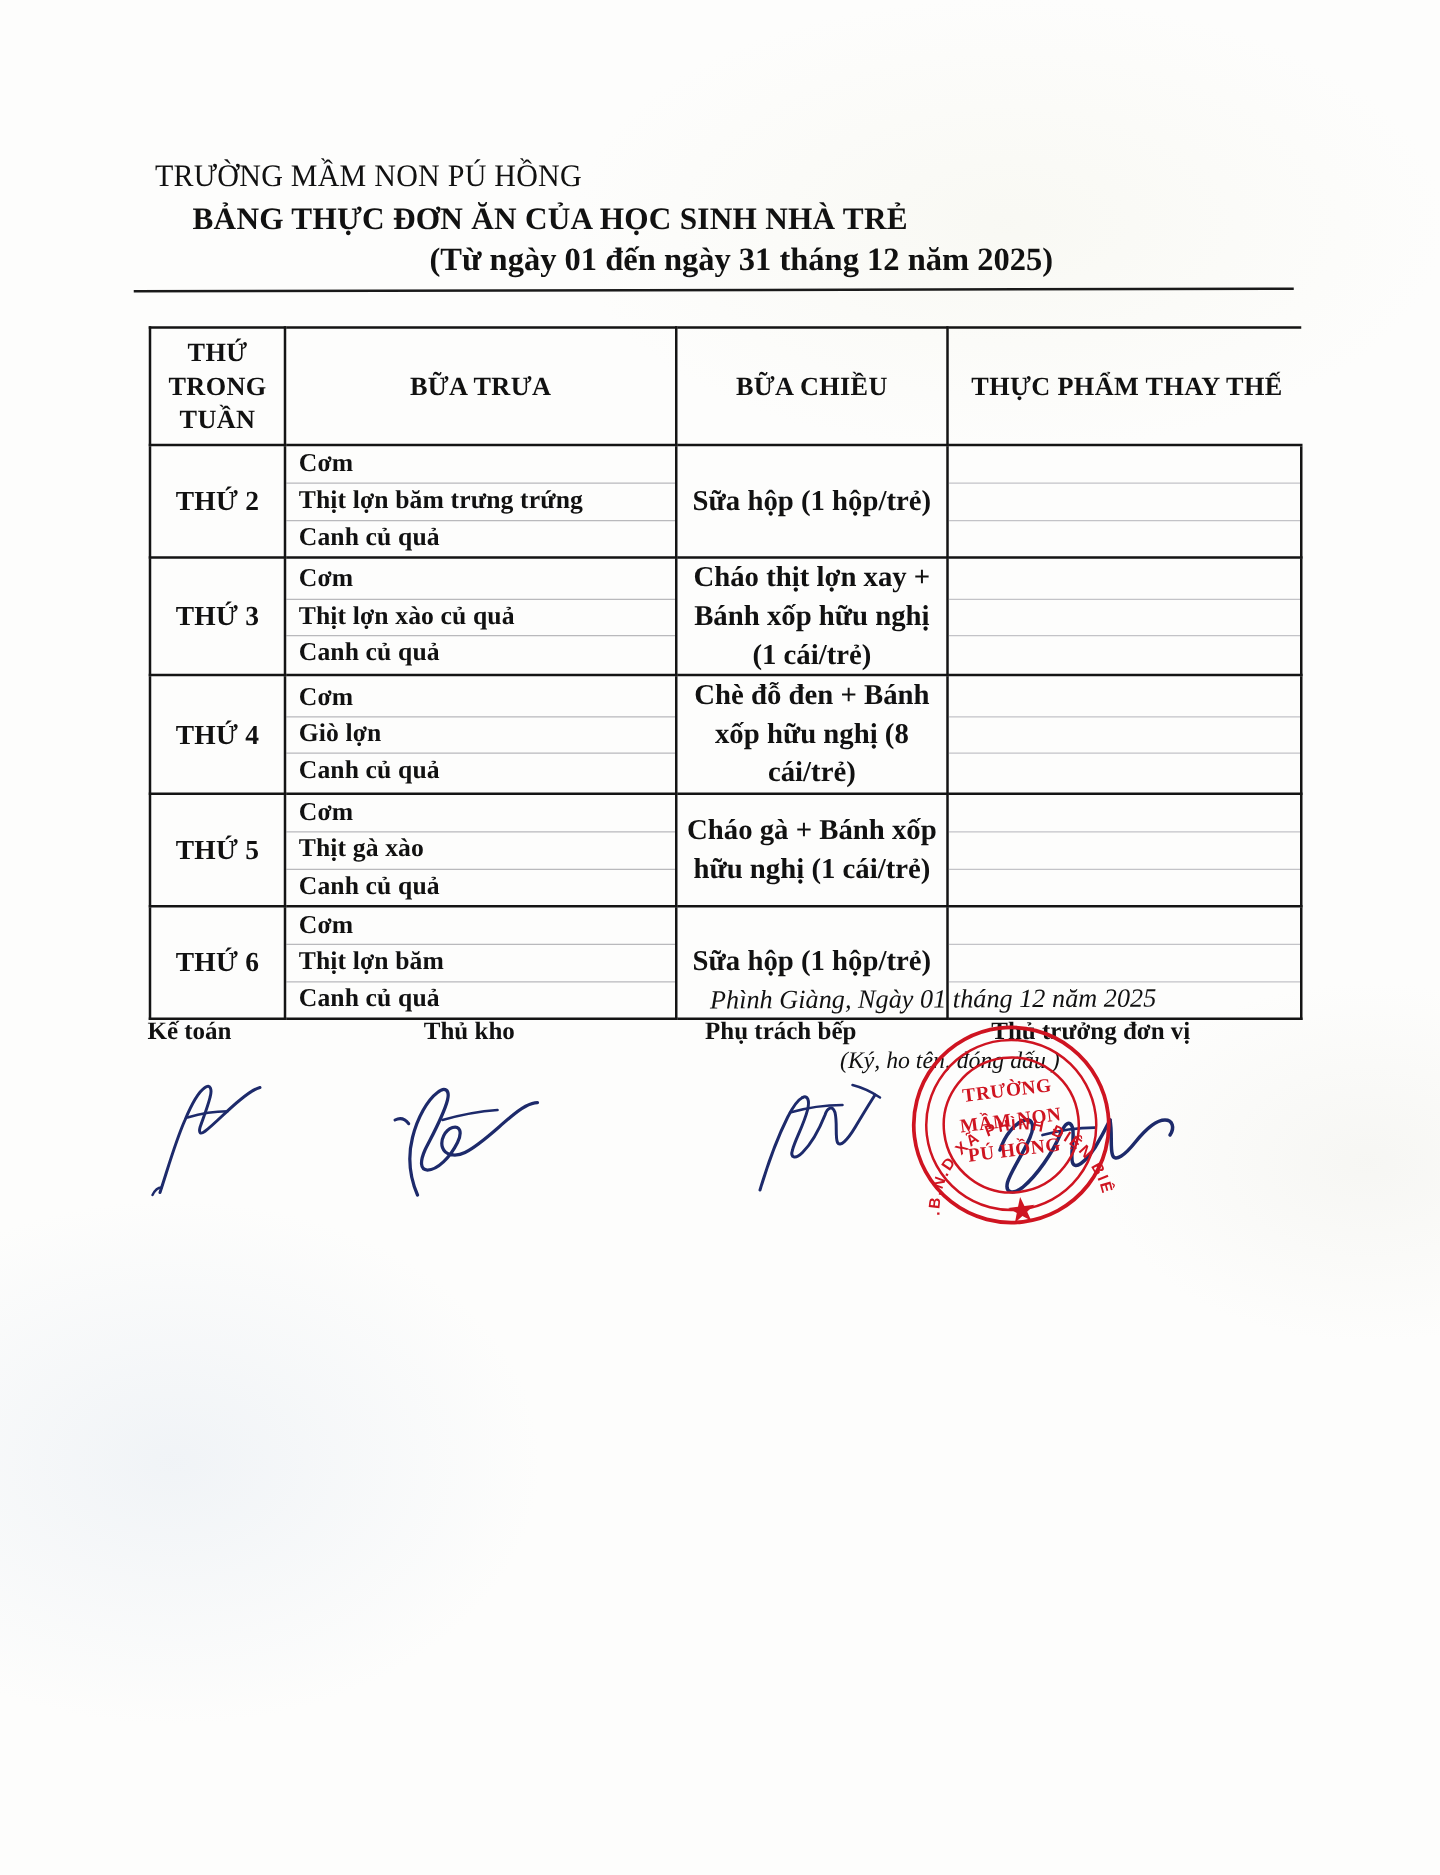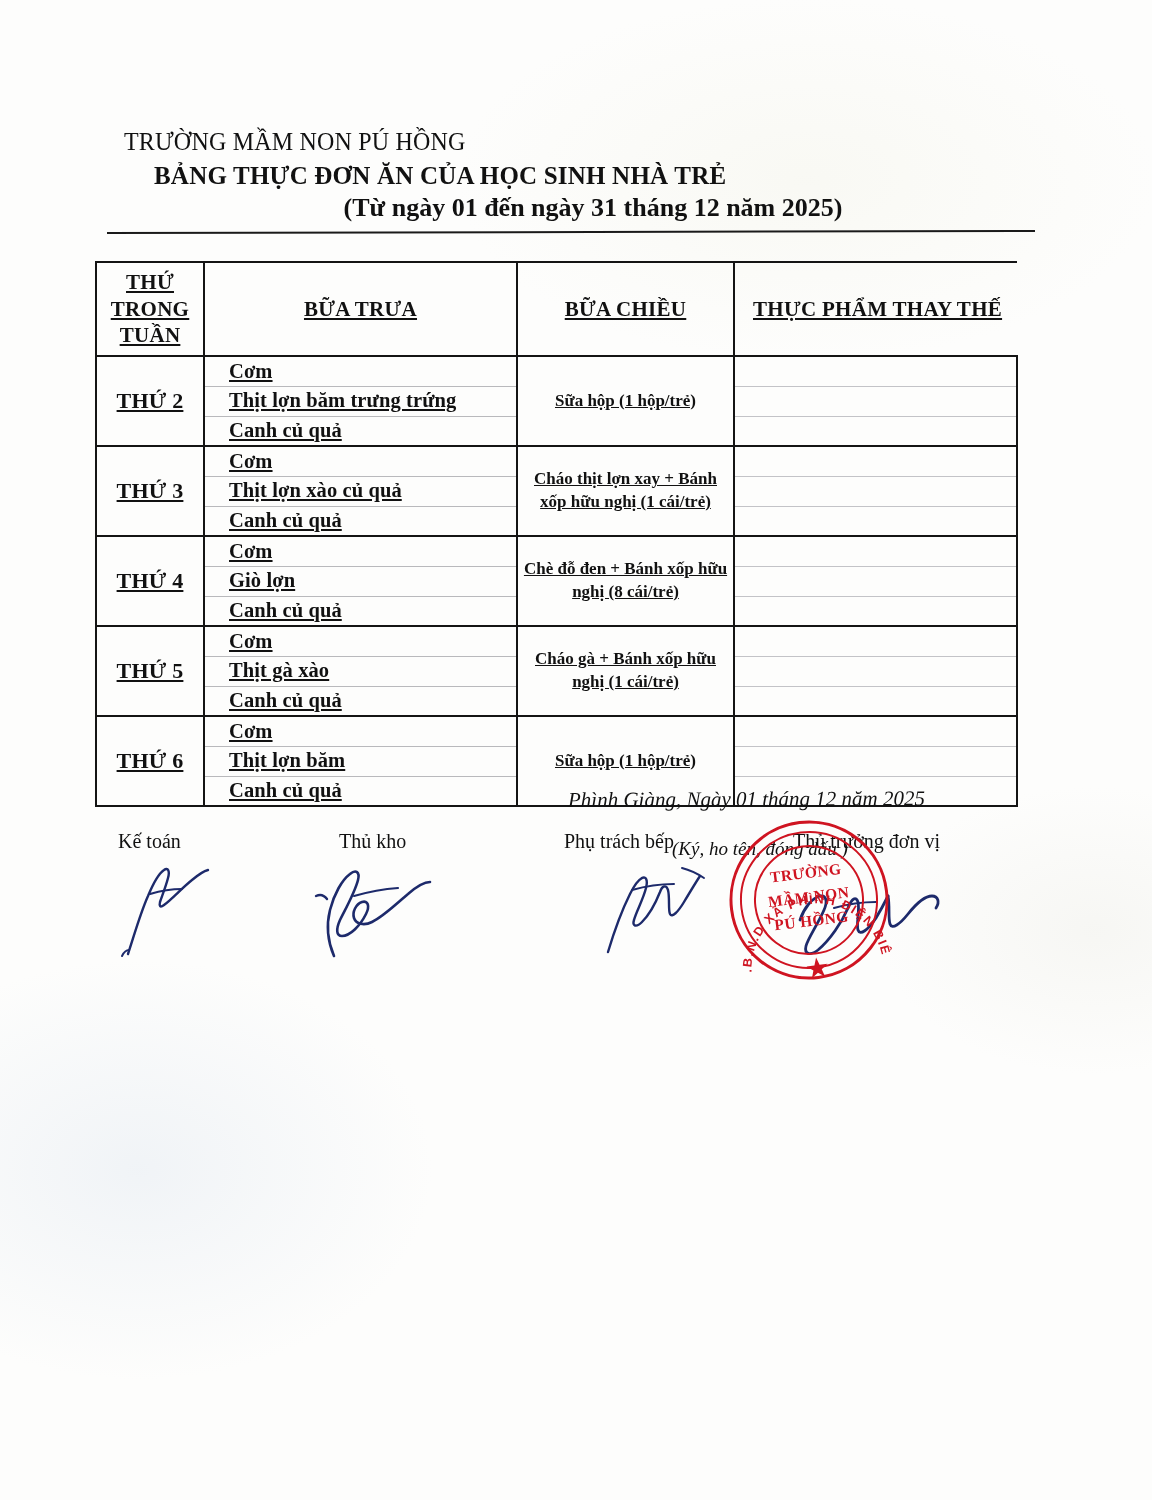--- a/index.html
+++ b/index.html
@@ -70,26 +70,25 @@
     top: 231px;
     width: 928px;
     height: 0;
     border-top: 2.6px solid #1a1a1a;
     transform: rotate(-0.12deg);
   }
 
   
   .menu-table {
     position: absolute;
-    left: 95px;
+    left: 119px;
     top: 261px;
     width: 921px;
     border-collapse: collapse;
     table-layout: fixed;
-    text-decoration: underline;
   }
   .menu-table td, .menu-table th {
     border: 2.2px solid #141414;
     padding: 0;
     vertical-align: middle;
     background: transparent;
   }
   .col-day   { width: 108px; }
   .col-lunch { width: 313px; }
   .col-dinner{ width: 217px; }
@@ -123,36 +122,36 @@
   .sublines {
     display: flex;
     flex-direction: column;
     justify-content: stretch;
     height: 88px;
   }
   .subline {
     flex: 1 1 0;
     display: flex;
     align-items: center;
-    padding-left: 24px;
+    padding-left: 10px;
     font-size: 20.5px;
     font-weight: 700;
     letter-spacing: 0.1px;
     white-space: nowrap;
     position: relative;
   }
   .subline + .subline::before {
     content: "";
     position: absolute;
     left: 0; right: 0; top: 0;
     border-top: 1px solid rgba(90,90,100,0.42);
   }
   td.dinner-cell {
     text-align: center;
-    font-size: 17px;
+    font-size: 23px;
     font-weight: 700;
     line-height: 1.34;
     padding: 0 4px;
   }
   .alt-lines {
     display: flex;
     flex-direction: column;
     height: 88px;
   }
   .alt-line {
@@ -179,23 +178,22 @@
   .sig-row {
     position: absolute;
     left: 107px;
     top: 814px;
     width: 928px;
     height: 30px;
   }
   .sig-title {
     position: absolute;
     font-size: 20px;
-    font-weight: 400;
-    white-space: nowrap;
-    margin-top: 16px;
+    font-weight: 700;
+    white-space: nowrap;
   }
   .sig-title.t1 { left: 11px;  }
   .sig-title.t2 { left: 232px; text-align: right; }
   .sig-title.t3 { left: 457px; }
   .sig-title.t4 { left: 686px; }
   .sig-sub {
     position: absolute;
     left: 672px;
     top: 838px;
     font-size: 19px;

